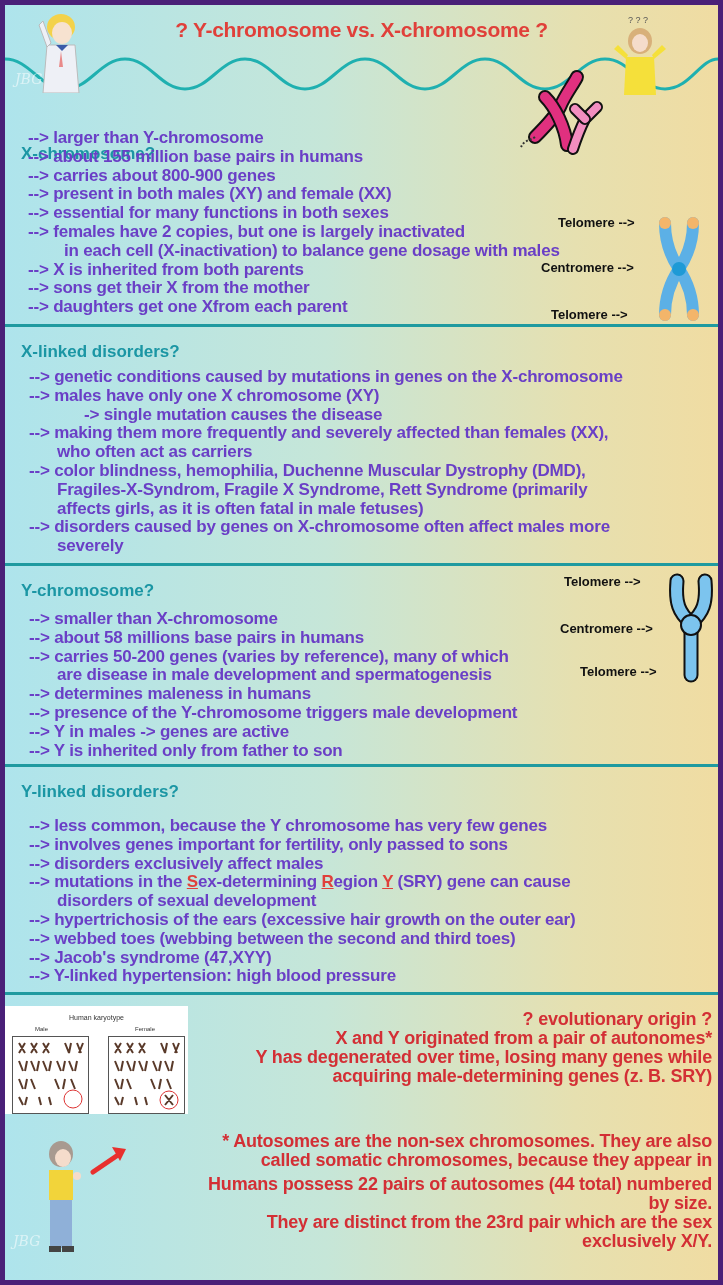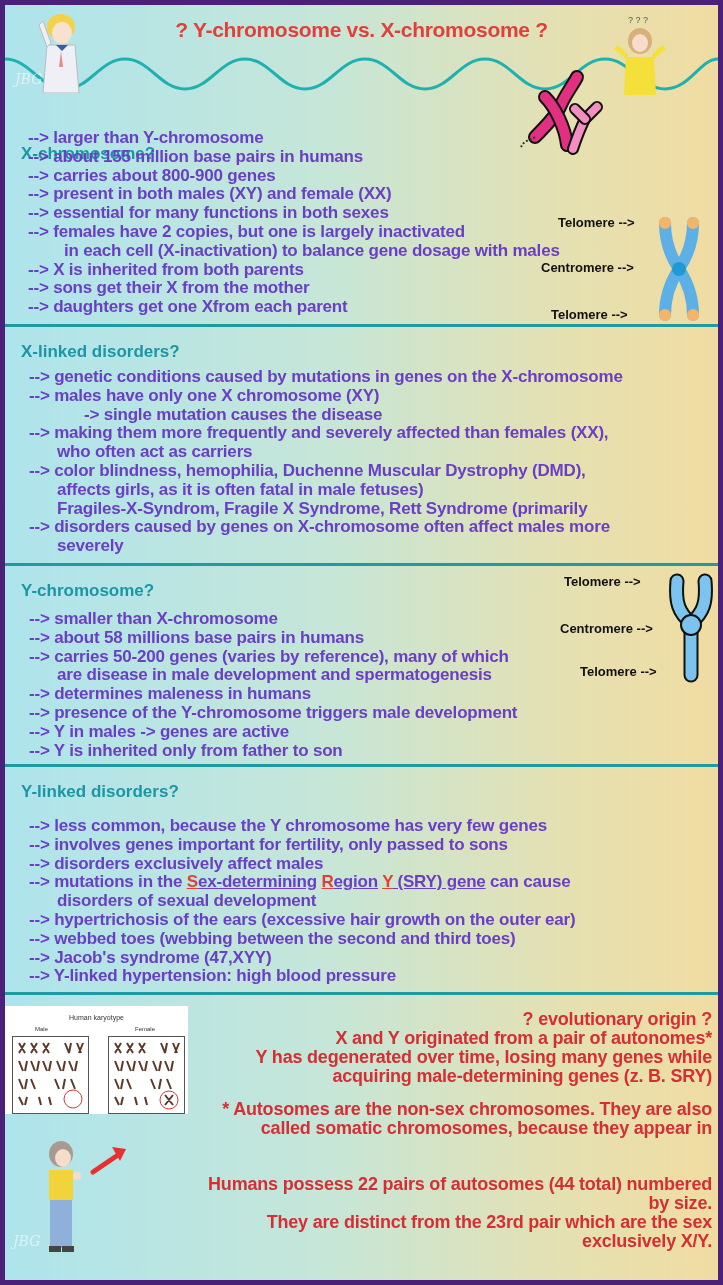--- a/index.html
+++ b/index.html
@@ -34,21 +34,21 @@
   .line {
     color: #6a3fc6; font-weight: bold; font-size: 17px; line-height: 18.8px;
     white-space: nowrap; letter-spacing: -0.2px;
   }
   .line.cont { padding-left: 31px; }
   .line.sub { padding-left: 74px; }
   .lbl {
     position: absolute; color: #111; font-weight: bold; font-size: 13px; white-space: nowrap;
   }
   .sry-red { color: #e0403a; text-decoration: underline; }
-  .sry-u { text-decoration: underline; }
+  .sry-u { }
 
   .evo {
     position: absolute; right: 6px; text-align: right;
     color: #d32f35; font-weight: bold; font-size: 18px; line-height: 19px;
     letter-spacing: -0.2px;
   }
   .karyo {
     position: absolute; left: 3px; top: 1003px; width: 183px; height: 108px; background: #fff;
   }
   .karyo-title { position: absolute; left: 0; right: 0; top: 8px; text-align: center; font-size: 7px; color: #333; }
@@ -130,22 +130,22 @@
 
   <div class="section" style="top:0;">
     <div class="sec-title" style="top:337px;">X-linked disorders?</div>
     <div class="lines" style="top:363px; left:24px;">
       <div class="line">--&gt; genetic conditions caused by mutations in genes on the X-chromosome</div>
       <div class="line">--&gt; males have only one X chromosome (XY)</div>
       <div class="line sub" style="padding-left:55px;">-&gt; single mutation causes the disease</div>
       <div class="line">--&gt; making them more frequently and severely affected than females (XX),</div>
       <div class="line cont" style="padding-left:28px;">who often act as carriers</div>
       <div class="line">--&gt; color blindness, hemophilia, Duchenne Muscular Dystrophy (DMD),</div>
+      <div class="line cont" style="padding-left:28px;">Fragiles-X-Syndrom, Fragile X Syndrome, Rett Syndrome (primarily</div>
       <div class="line cont" style="padding-left:28px;">affects girls, as it is often fatal in male fetuses)</div>
-      <div class="line cont" style="padding-left:28px;">Fragiles-X-Syndrom, Fragile X Syndrome, Rett Syndrome (primarily</div>
       <div class="line">--&gt; disorders caused by genes on X-chromosome often affect males more</div>
       <div class="line cont" style="padding-left:28px;">severely</div>
     </div>
   </div>
 
   <div class="divider" style="top:558px;"></div>
 
   <div class="section" style="top:0;">
     <div class="sec-title" style="top:576px;">Y-chromosome?</div>
     <div class="lines" style="top:605px; left:24px;">
@@ -234,21 +234,21 @@
       <path d="M22,2 L36,4 L30,16 Z" fill="#e8302e"></path>
     </svg>
     <span class="wm" style="left:8px; top:1228px;">JBG</span>
 
     <div class="evo" style="top:1005px;">
       <div>? evolutionary origin ?</div>
       <div>X and Y originated from a pair of autonomes*</div>
       <div>Y has degenerated over time, losing many genes while</div>
       <div>acquiring male-determining genes (z. B. SRY)</div>
     </div>
-    <div class="evo" style="top:1095px;">
+    <div class="evo" style="top:1127px;">
       <div>* Autosomes are the non-sex chromosomes. They are also</div>
       <div>called somatic chromosomes, because they appear in</div>
     </div>
     <div class="evo" style="top:1170px;">
       <div>Humans possess 22 pairs of autosomes (44 total) numbered</div>
       <div>by size.</div>
       <div>They are distinct from the 23rd pair which are the sex</div>
       <div>exclusively X/Y.</div>
     </div>
 

